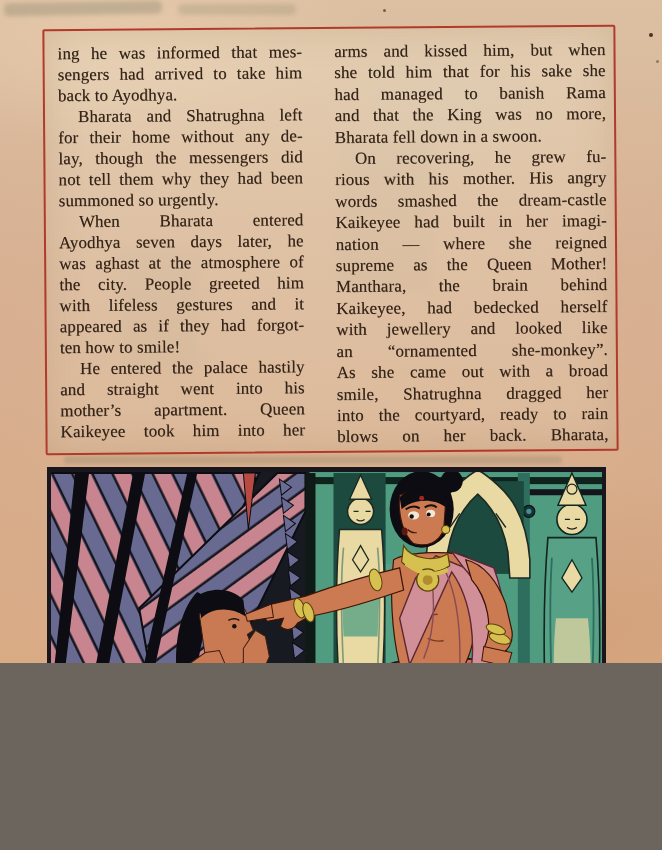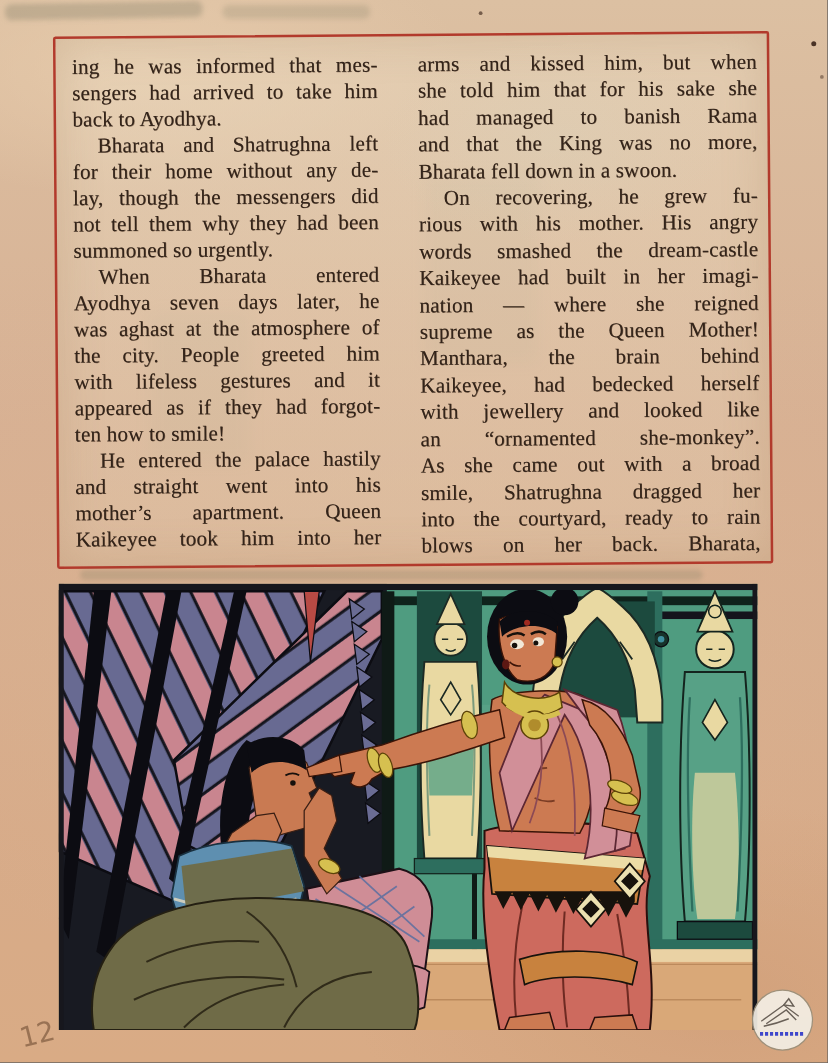--- a/index.html
+++ b/index.html
@@ -1,17 +1,17 @@
 <!DOCTYPE html>
 <html><head>
 <meta charset="utf-8">
 <style>
   html,body{margin:0;padding:0;background:#6b655e;}
   .page{
-    position:relative;width:662px;height:850px;overflow:hidden;
+    position:relative;width:662px;height:663px;overflow:hidden;
     font-family:"Liberation Serif", serif;
     background:
       radial-gradient(ellipse 420px 180px at 18% 6%, rgba(232,204,172,.8) 0%, rgba(232,204,172,0) 60%),
       radial-gradient(ellipse 500px 260px at 88% 94%, rgba(206,154,116,.55) 0%, rgba(206,154,116,0) 60%),
       radial-gradient(ellipse 700px 500px at 50% 55%, rgba(221,182,148,.5) 0%, rgba(221,182,148,0) 70%),
       linear-gradient(180deg,#dcc0a2 0%, #d7b093 40%, #d7ab89 78%, #d9ab85 100%);
     text-decoration: underline;
   }
   .ghost{position:absolute;border-radius:5px;filter:blur(2px);}
   .g1{left:4px;top:2px;width:158px;height:13px;background:rgba(96,100,80,.25);transform:rotate(-1deg);}

